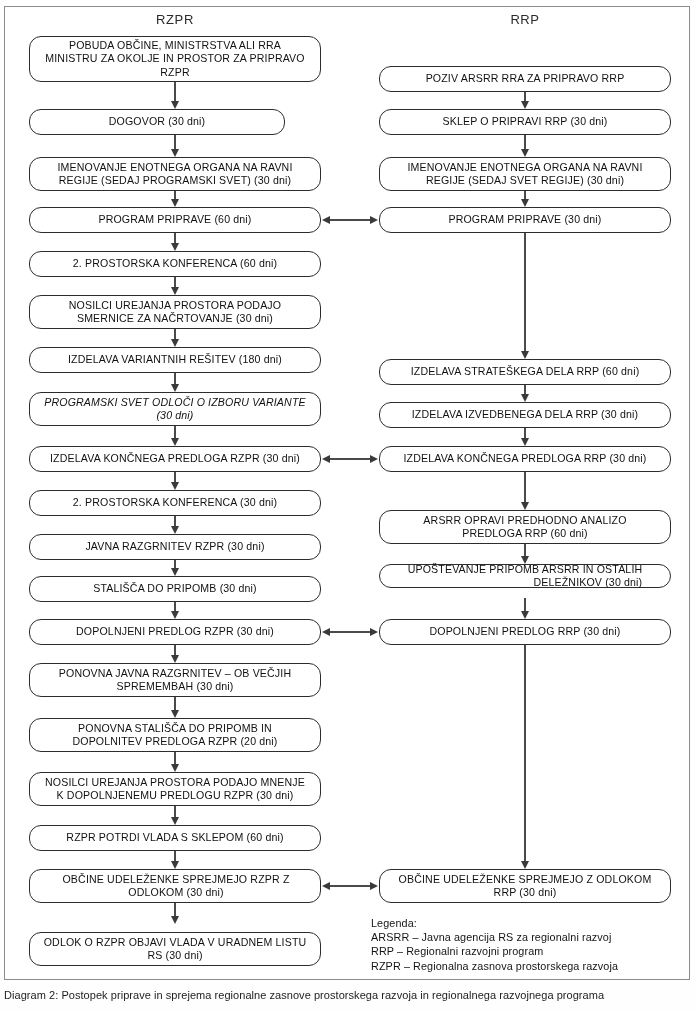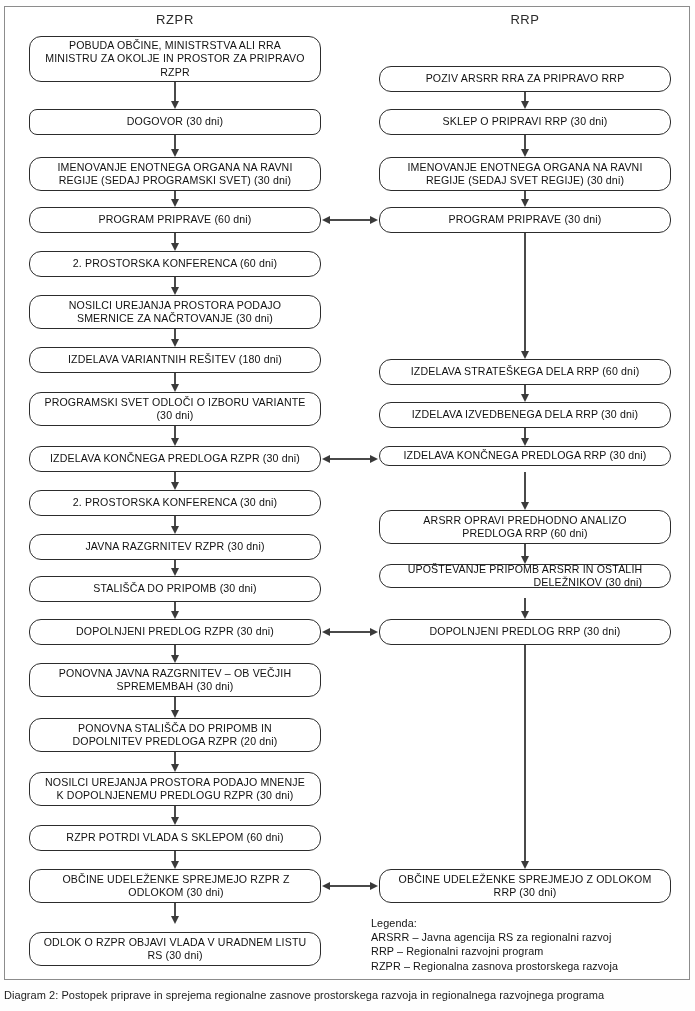--- a/index.html
+++ b/index.html
@@ -118,29 +118,29 @@
 <div id="page">
   <div id="frame"></div>
 
   <div class="col-header" style="left:115px; top:12px; width:120px;">RZPR</div>
   <div class="col-header" style="left:465px; top:12px; width:120px;">RRP</div>
 
   <div id="nodes">
       <div class="node" style="left: 29px; top: 36px; width: 292px; height: 46px;">POBUDA OBČINE, MINISTRSTVA ALI RRA
 MINISTRU ZA OKOLJE IN PROSTOR ZA PRIPRAVO
 RZPR</div>
-      <div class="node" style="left: 29px; top: 109px; width: 292px; height: 26px; border-radius: 8px;">DOGOVOR (30 dni)</div>
+      <div class="node" style="left: 29px; top: 109px; width: 256px; height: 26px;">DOGOVOR (30 dni)</div>
       <div class="node" style="left: 29px; top: 157px; width: 292px; height: 34px;">IMENOVANJE ENOTNEGA ORGANA NA RAVNI
 REGIJE (SEDAJ PROGRAMSKI SVET) (30 dni)</div>
       <div class="node" style="left: 29px; top: 207px; width: 292px; height: 26px;">PROGRAM PRIPRAVE (60 dni)</div>
       <div class="node" style="left: 29px; top: 251px; width: 292px; height: 26px;">2. PROSTORSKA KONFERENCA (60 dni)</div>
       <div class="node" style="left: 29px; top: 295px; width: 292px; height: 34px;">NOSILCI UREJANJA PROSTORA PODAJO
 SMERNICE ZA NAČRTOVANJE (30 dni)</div>
       <div class="node" style="left: 29px; top: 347px; width: 292px; height: 26px;">IZDELAVA VARIANTNIH REŠITEV (180 dni)</div>
-      <div class="node" style="left: 29px; top: 392px; width: 292px; height: 34px;">PROGRAMSKI SVET ODLOČI O IZBORU VARIANTE
+      <div class="node" style="left: 29px; top: 392px; width: 292px; height: 34px; font-style: italic;">PROGRAMSKI SVET ODLOČI O IZBORU VARIANTE
 (30 dni)</div>
       <div class="node" style="left: 29px; top: 446px; width: 292px; height: 26px;">IZDELAVA KONČNEGA PREDLOGA RZPR (30 dni)</div>
       <div class="node" style="left: 29px; top: 490px; width: 292px; height: 26px;">2. PROSTORSKA KONFERENCA (30 dni)</div>
       <div class="node" style="left: 29px; top: 534px; width: 292px; height: 26px;">JAVNA RAZGRNITEV RZPR (30 dni)</div>
       <div class="node" style="left: 29px; top: 576px; width: 292px; height: 26px;">STALIŠČA DO PRIPOMB (30 dni)</div>
       <div class="node" style="left: 29px; top: 619px; width: 292px; height: 26px;">DOPOLNJENI PREDLOG RZPR (30 dni)</div>
       <div class="node" style="left: 29px; top: 663px; width: 292px; height: 34px;">PONOVNA JAVNA RAZGRNITEV – OB VEČJIH
 SPREMEMBAH (30 dni)</div>
       <div class="node" style="left: 29px; top: 718px; width: 292px; height: 34px;">PONOVNA STALIŠČA DO PRIPOMB IN
 DOPOLNITEV PREDLOGA RZPR (20 dni)</div>
@@ -151,21 +151,21 @@
 ODLOKOM (30 dni)</div>
       <div class="node" style="left: 29px; top: 924px; width: 292px; height: 34px; margin-top: 8px;">ODLOK O RZPR OBJAVI VLADA V URADNEM LISTU
 RS (30 dni)</div>
       <div class="node" style="left: 379px; top: 66px; width: 292px; height: 26px;">POZIV ARSRR RRA ZA PRIPRAVO RRP</div>
       <div class="node" style="left: 379px; top: 109px; width: 292px; height: 26px;">SKLEP O PRIPRAVI RRP (30 dni)</div>
       <div class="node" style="left: 379px; top: 157px; width: 292px; height: 34px;">IMENOVANJE ENOTNEGA ORGANA NA RAVNI
 REGIJE (SEDAJ SVET REGIJE) (30 dni)</div>
       <div class="node" style="left: 379px; top: 207px; width: 292px; height: 26px;">PROGRAM PRIPRAVE (30 dni)</div>
       <div class="node" style="left: 379px; top: 359px; width: 292px; height: 26px;">IZDELAVA STRATEŠKEGA DELA RRP (60 dni)</div>
       <div class="node" style="left: 379px; top: 402px; width: 292px; height: 26px;">IZDELAVA IZVEDBENEGA DELA RRP (30 dni)</div>
-      <div class="node" style="left: 379px; top: 446px; width: 292px; height: 20px;">IZDELAVA KONČNEGA PREDLOGA RRP (30 dni)</div>
+      <div class="node" style="left: 379px; top: 446px; width: 292px; height: 26px;">IZDELAVA KONČNEGA PREDLOGA RRP (30 dni)</div>
       <div class="node" style="left: 379px; top: 510px; width: 292px; height: 34px;">ARSRR OPRAVI PREDHODNO ANALIZO
 PREDLOGA RRP (60 dni)</div>
       <div class="node" style="left: 379px; top: 564px; width: 292px; height: 24px; text-align: right;">UPOŠTEVANJE PRIPOMB ARSRR IN OSTALIH
 DELEŽNIKOV (30 dni)</div>
       <div class="node" style="left: 379px; top: 619px; width: 292px; height: 26px;">DOPOLNJENI PREDLOG RRP (30 dni)</div>
       <div class="node" style="left: 379px; top: 869px; width: 292px; height: 34px;">OBČINE UDELEŽENKE SPREJMEJO Z ODLOKOM
 RRP (30 dni)</div>
     </div>
   <div id="connectors">
       <div class="vline" style="left: 174.2px; top: 82px; height: 19px;"></div>

